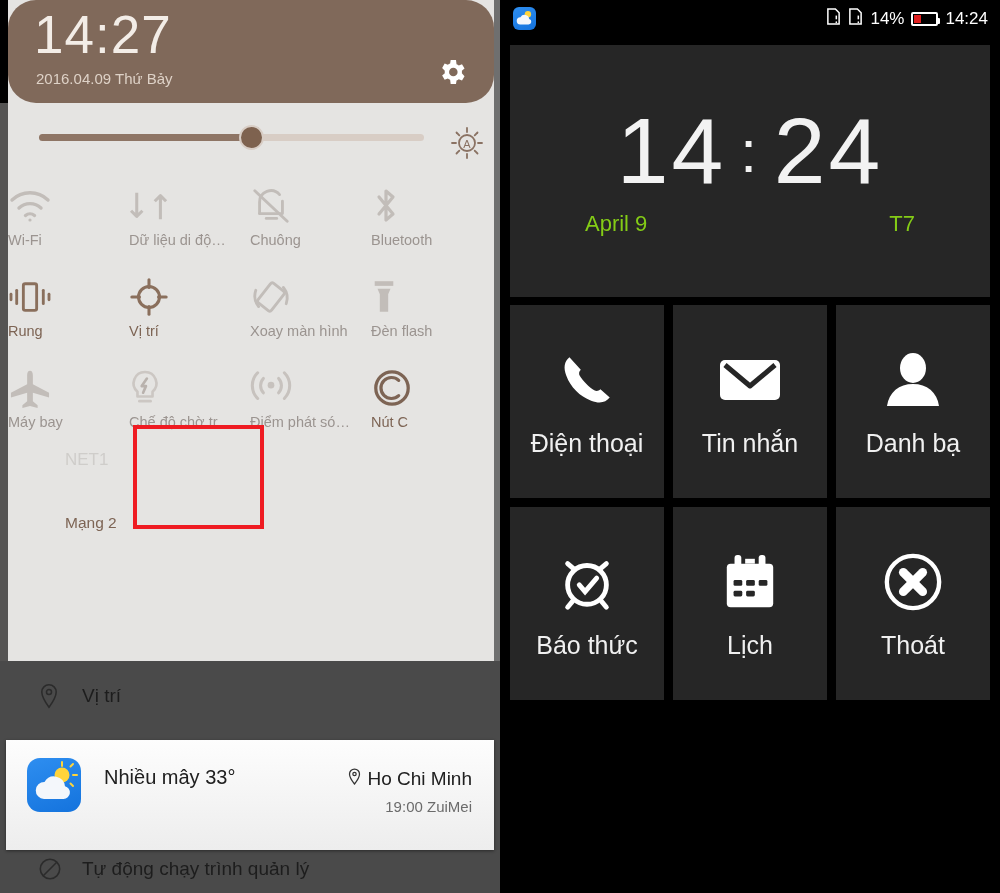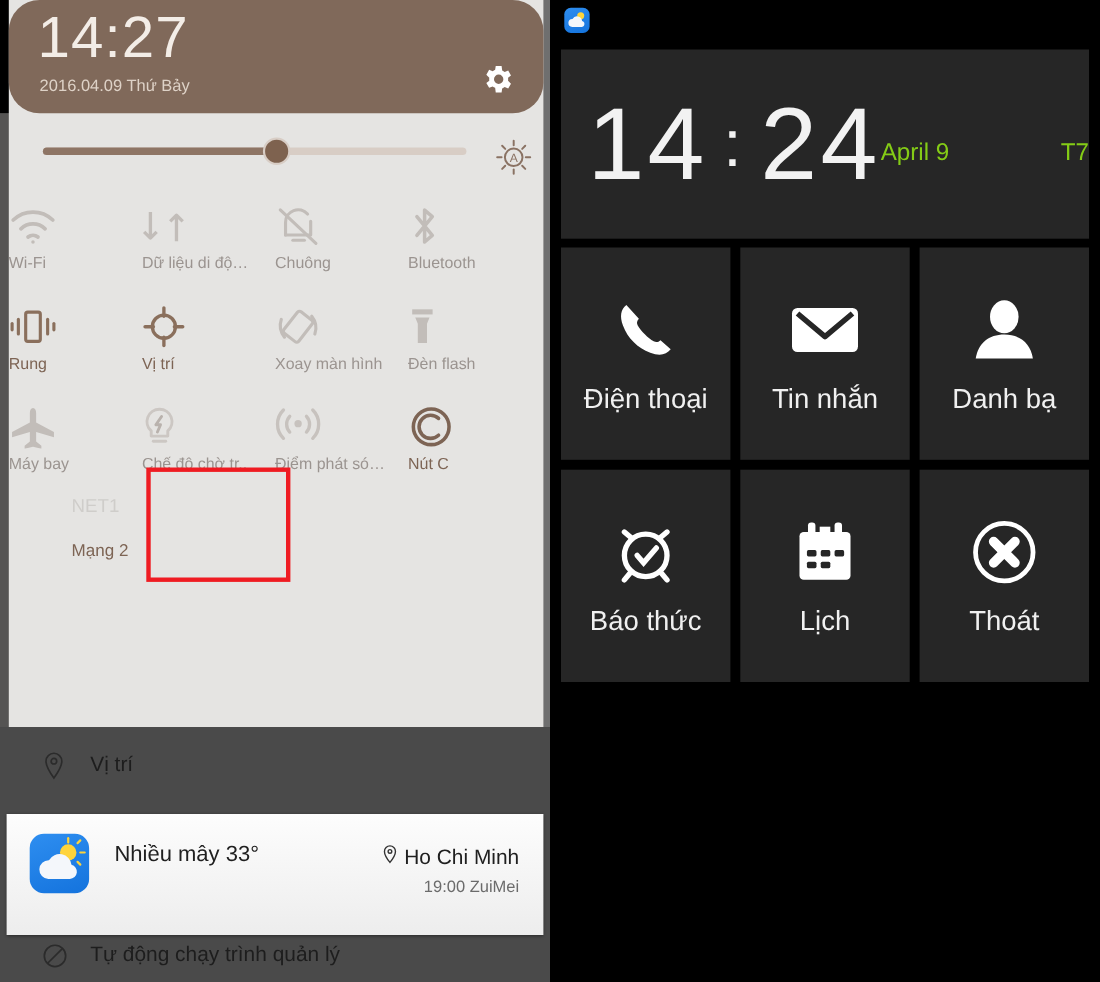--- a/index.html
+++ b/index.html
@@ -37,21 +37,21 @@
   .tile .ic { height:54px; display:flex; align-items:center; justify-content:center; }
   .tile .lb { font-size:14.5px; line-height:1; white-space:nowrap; }
   .on  .lb { color:#7d6454; }
   .off .lb { color:#9b9490; }
 
   .hl-box { position:absolute; left:125px; top:425px; width:131px; height:104px;
             border:4px solid #ef1b22; }
 
   .netrow { position:relative; height:100px; }
   .net1 { position:absolute; left:57px; top:-2px; font-size:17px; color:#cfcdca; }
-  .net2 { position:absolute; left:57px; top:40px; font-size:15.5px; color:#7d6454; }
+  .net2 { position:absolute; left:57px; top:62px; font-size:15.5px; color:#7d6454; }
 
   
   .notif-list { position:absolute; left:0; top:661px; width:500px; height:232px; background:#4a4a4a; }
   .nrow { display:flex; align-items:center; height:70px; padding-left:38px; }
   .nrow .pin { width:34px; display:flex; align-items:center; }
   .nrow .ntxt { font-size:19px; color:#1d1d1d; padding-left:10px; }
 
   .weather-card { position:absolute; left:6px; top:79px; width:488px; height:110px;
                   background:linear-gradient(180deg,#fdfdfd 0%,#ededed 100%);
                   box-shadow:0 1px 3px rgba(0,0,0,.45); }
@@ -69,22 +69,22 @@
                 border-radius:6px; background:linear-gradient(160deg,#2e8ef0,#1473dd); }
   .sb-right { position:absolute; right:12px; top:0; height:37px;
               display:flex; align-items:center; gap:7px; }
   .sb-pct { font-size:17px; color:#fff; }
   .sb-time { font-size:17px; color:#fff; }
   .batt { width:27px; height:14px; border:2px solid #fff; border-radius:2px;
           position:relative; padding:1px; }
   .batt::after { content:""; position:absolute; right:-4px; top:4px; width:2px; height:6px;
                  background:#fff; border-radius:0 1px 1px 0; }
   .batt i { display:block; height:100%; width:30%; background:#e02020; }
-  .cw { margin:8px 10px 0 10px; height:172px; background:#262626;
-        display:flex; flex-direction:row; align-items:center; justify-content:center;padding-left:24px; }
+  .cw { margin:8px 10px 0 10px; height:252px; background:#262626;
+        display:flex; flex-direction:column; align-items:center; justify-content:center; }
   .cw-time { font-size:93px; color:#f2f2f2; font-weight:300; line-height:1;
              letter-spacing:3px; display:flex; align-items:center; }
   .cw-sub { display:flex; width:330px; justify-content:space-between; margin-top:13px; }
   .cw-sub span { font-size:22px; color:#84cc16; }
 
   .grid { margin:8px 10px 0 10px; display:grid; grid-template-columns:1fr 1fr 1fr;
           grid-template-rows:repeat(3,193px); gap:9px; }
   .gt { background:#262626; display:flex; flex-direction:column;
         align-items:center; justify-content:center; gap:14px; }
   .gt .gi { height:70px; display:flex; align-items:center; justify-content:center; }
@@ -337,20 +337,41 @@
 
   <div class="right">
 
     <div class="statusbar">
       <div class="sb-weather">
         <svg viewBox="0 0 54 54" width="23" height="23">
           <circle cx="35" cy="17" r="7.5" fill="#ffd43b"></circle>
           <path d="M17 41 a8.5 8.5 0 0 1 0.5 -17 a11 11 0 0 1 20.5 4.2 a6.5 6.5 0 0 1 -1.5 12.8 z" fill="#f4f7fb"></path>
         </svg>
       </div>
+      <div class="sb-right">
+        <span>
+          <svg viewBox="0 0 16 20" width="15" height="19" fill="none" stroke="#fff" stroke-width="1.6">
+            <path d="M2 2 L10 2 L14 6 L14 18 L2 18 Z"></path>
+              <line x1="11" y1="9" x2="11" y2="13"></line>
+              <circle cx="11" cy="16" r="0.9" fill="#fff" stroke="none"></circle>
+          </svg>
+        </span>
+        <span>
+          <svg viewBox="0 0 16 20" width="15" height="19" fill="none" stroke="#fff" stroke-width="1.6">
+            <path d="M2 2 L10 2 L14 6 L14 18 L2 18 Z"></path>
+              <line x1="11" y1="9" x2="11" y2="13"></line>
+              <circle cx="11" cy="16" r="0.9" fill="#fff" stroke="none"></circle>
+          </svg>
+        </span>
+        <span class="sb-pct">14%</span>
+        <span class="batt">
+            <i></i>
+          </span>
+        <span class="sb-time">14:24</span>
+      </div>
     </div>
 
     <div class="cw">
       <div class="cw-time">
         <span>14</span>
         <span style="font-size:60px;padding:0 14px;">:</span>
         <span>24</span>
       </div>
       <div class="cw-sub">
         <span>April 9</span>

